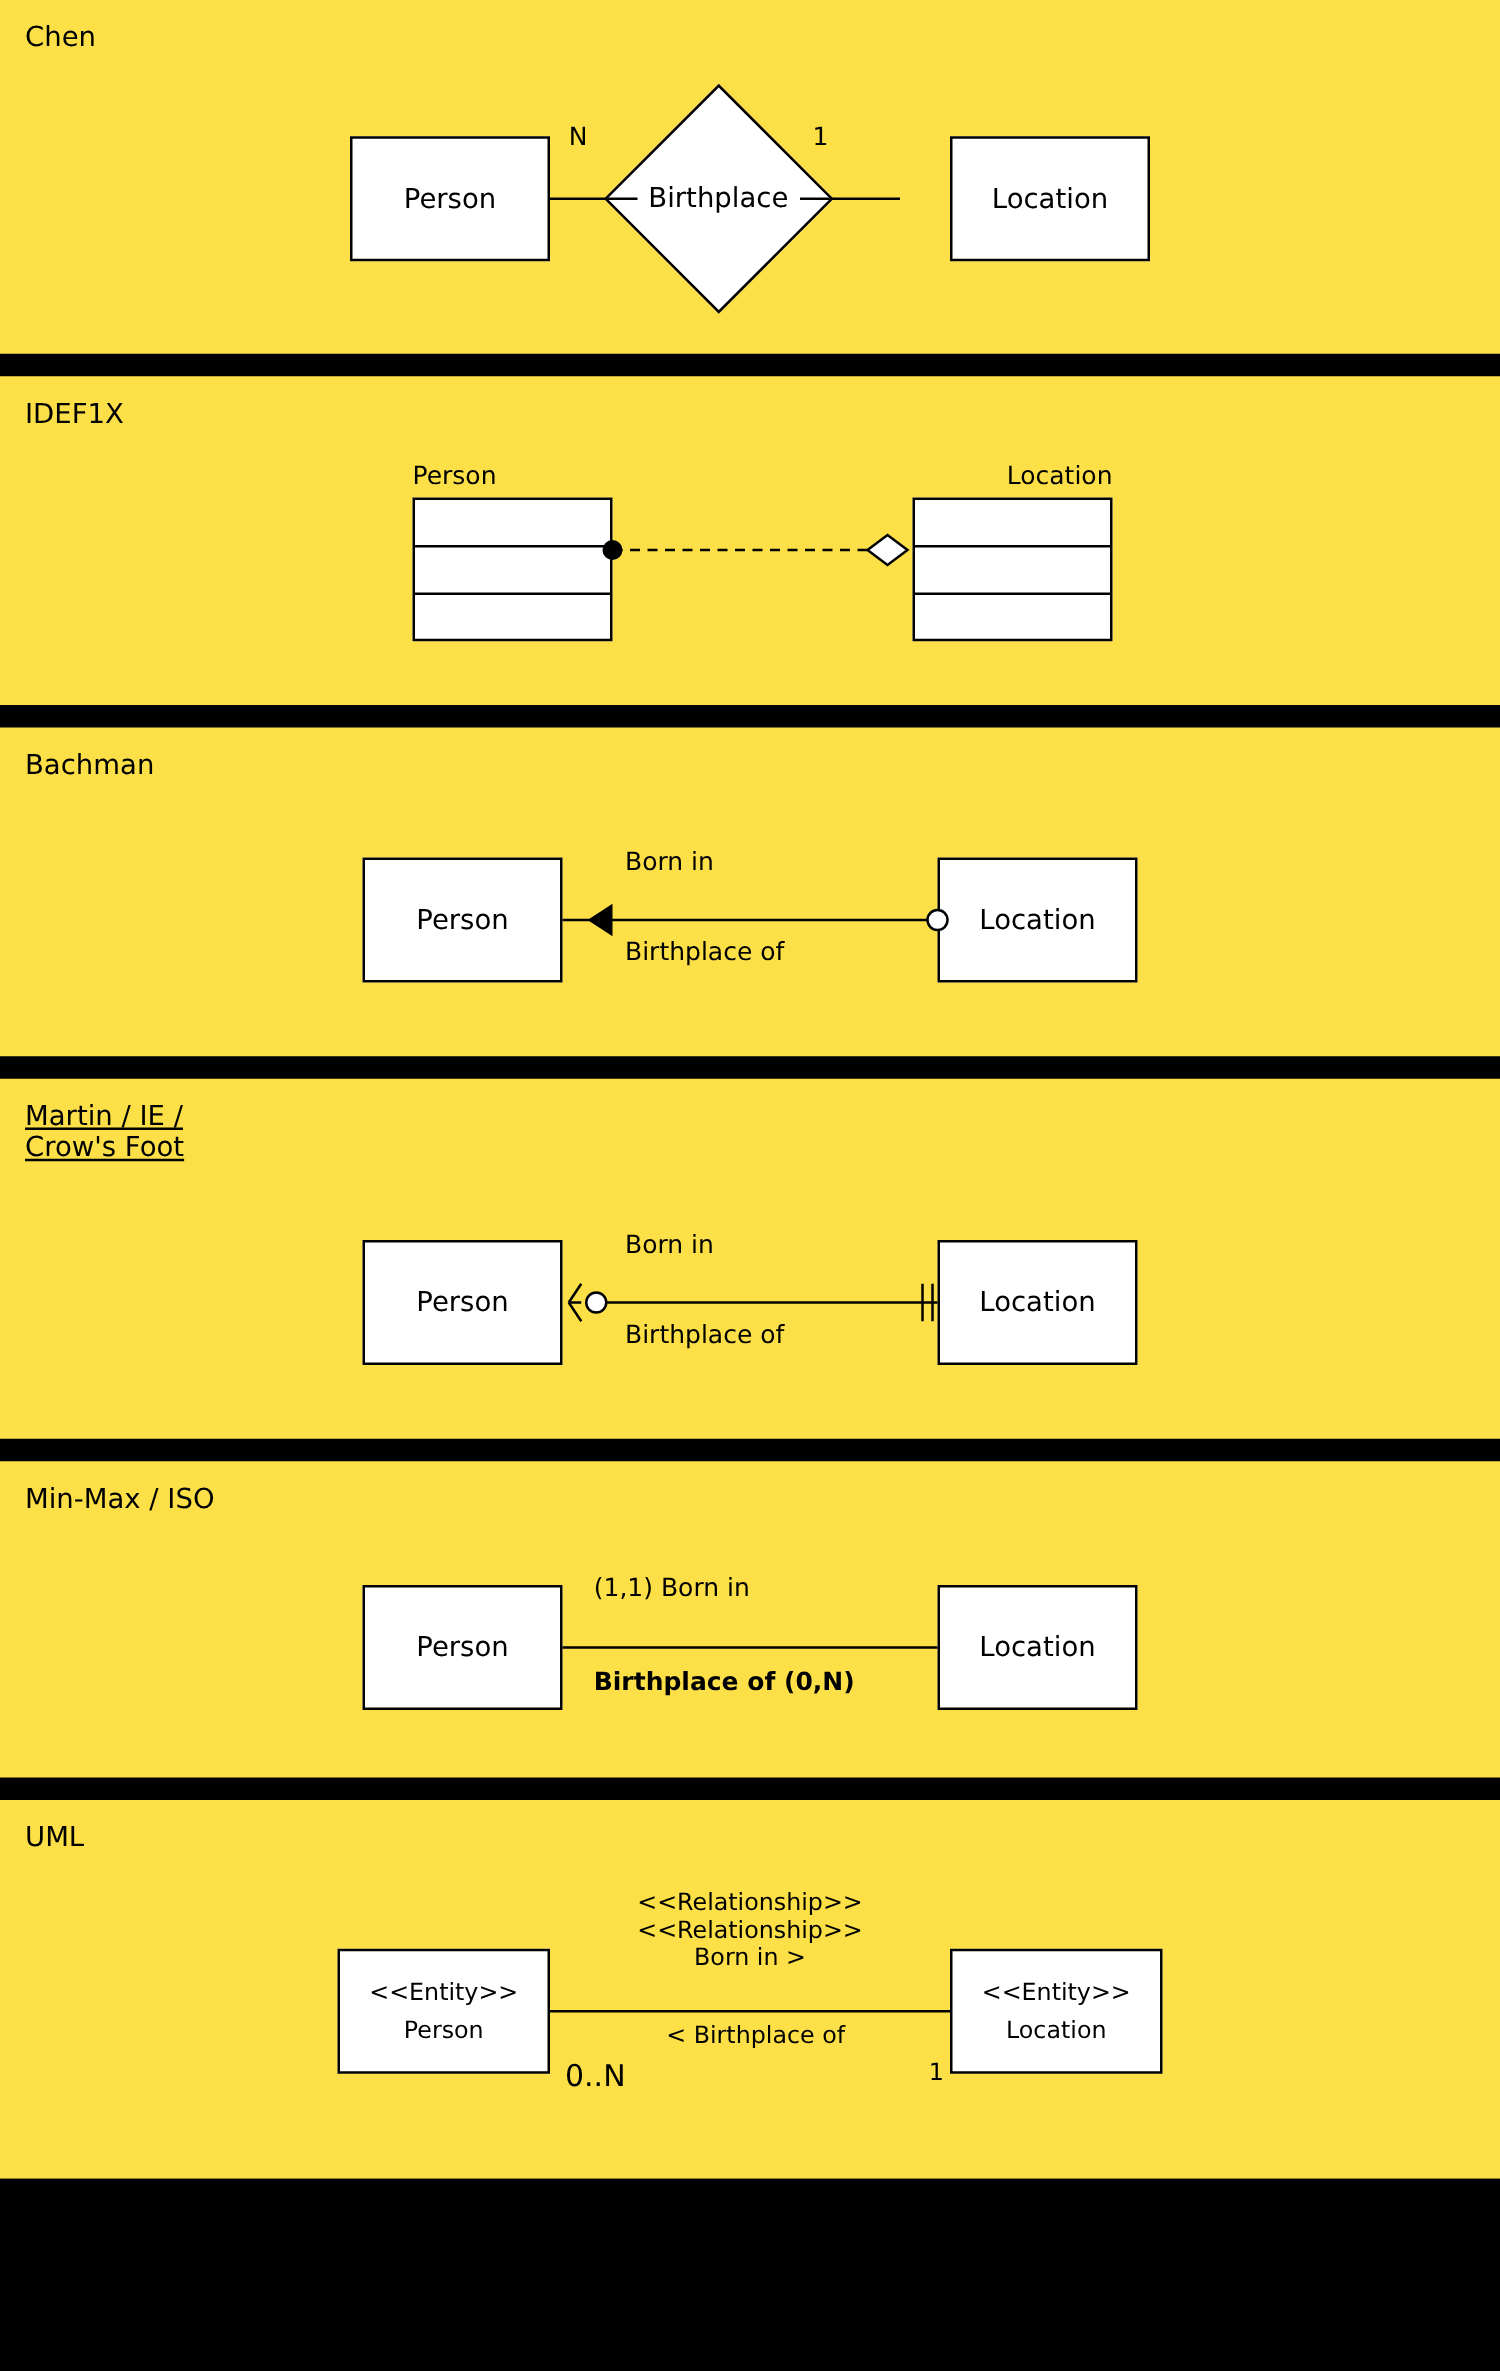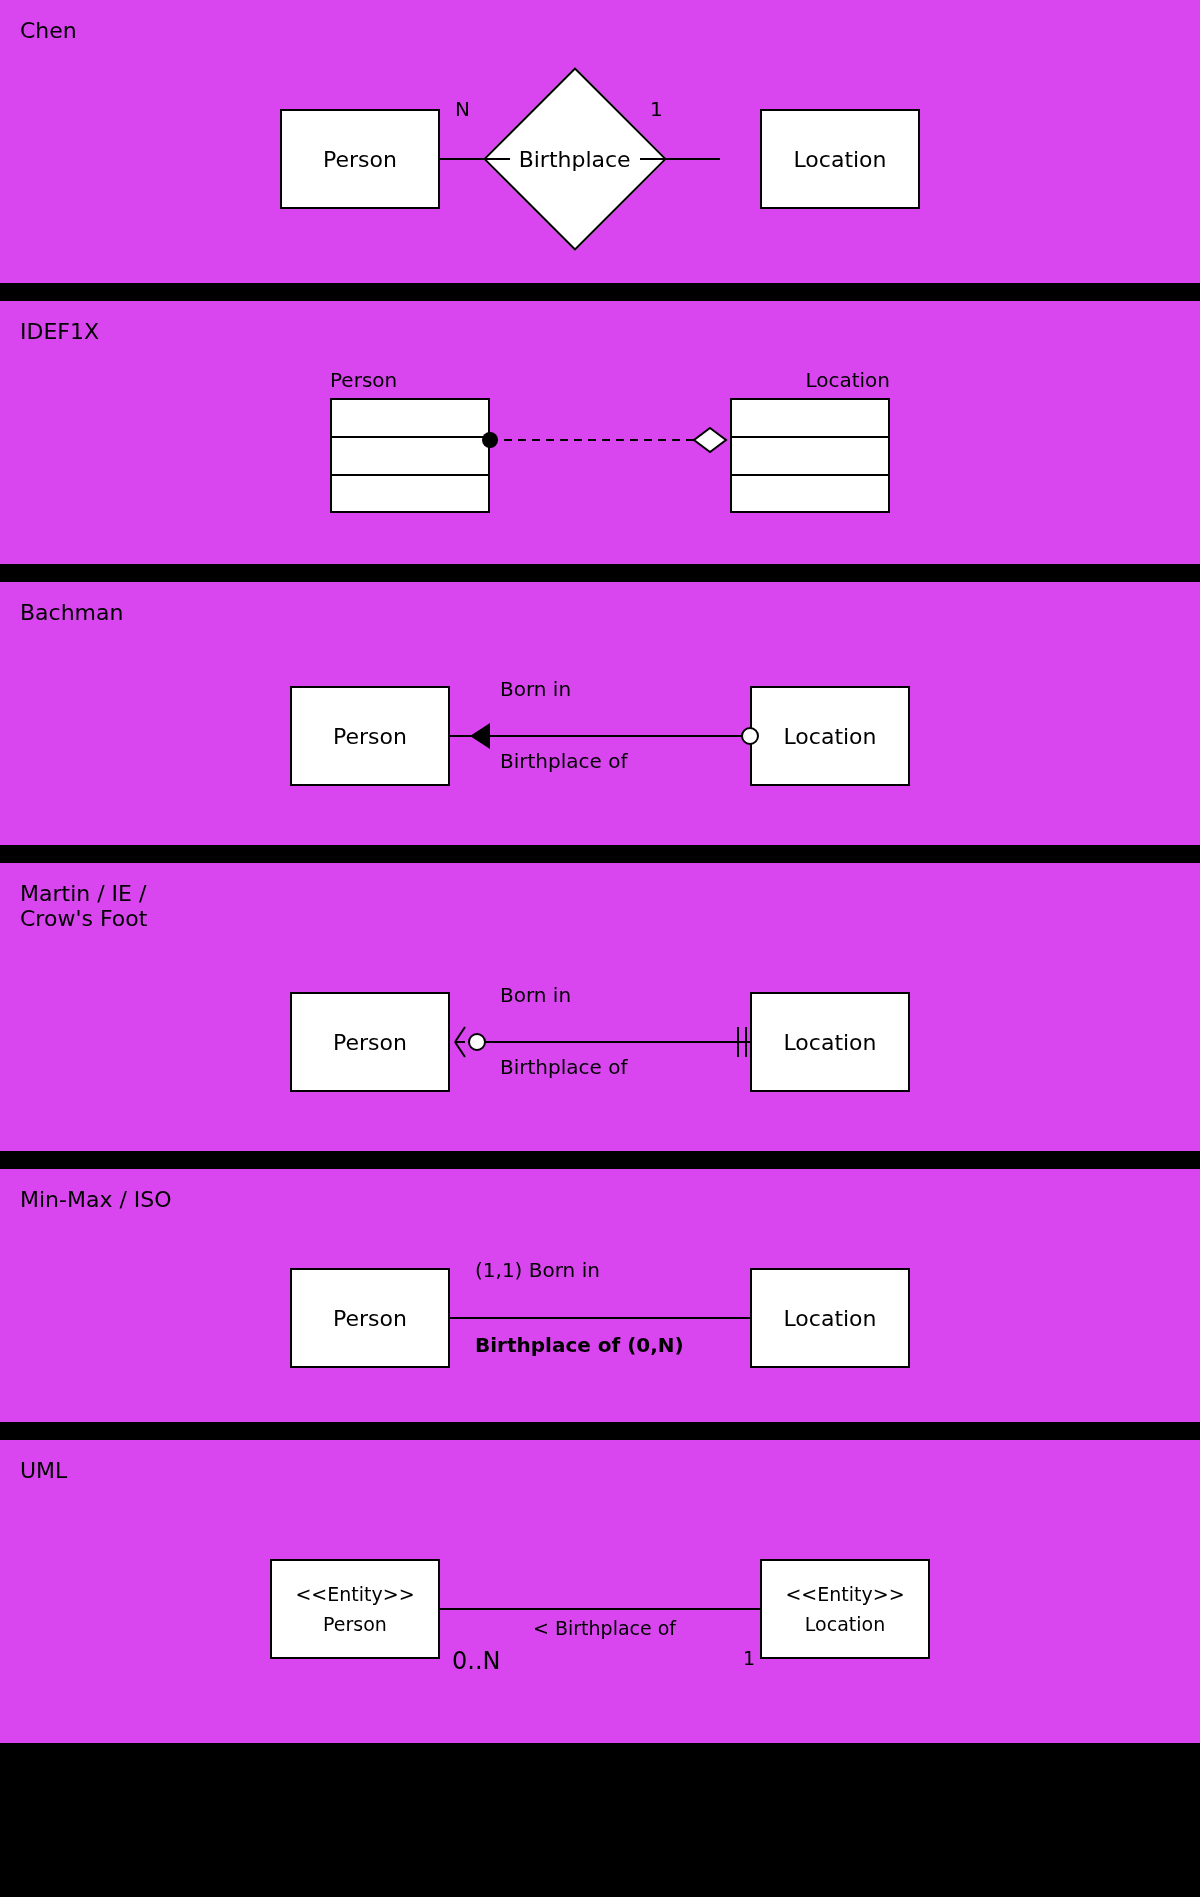--- a/index.html
+++ b/index.html
@@ -2,21 +2,21 @@
 <html><head>
   <meta charset="utf-8">
   <style>
     * { box-sizing: border-box; margin: 0; padding: 0; }
     body {
       width: 1200px;
       font-family: 'DejaVu Sans', Arial, sans-serif;
       background: #000;
     }
     .section {
-      background: #d946ef;
+      background: #fde047;
       padding: 18px 20px 24px 20px;
       position: relative;
     }
     .section-title {
       font-size: 22px;
       font-weight: normal;
       margin-bottom: 16px;
       color: #000;
     }
     .diagram-area {
@@ -151,21 +151,21 @@
 
         <circle cx="560" cy="95" r="8" fill="#fff" stroke="#000" stroke-width="2"></circle>
       </svg>
     </div>
   </div>
 </div>
 
 <div class="divider"></div>
 
 <div class="section">
-  <div class="section-title" style="white-space:pre-line;">Martin / IE /
+  <div class="section-title" style="white-space:pre-line;text-decoration:underline;">Martin / IE /
 Crow's Foot</div>
   <div class="diagram-area">
     <div style="position:relative;width:820px;height:180px;">
 
       <div class="entity-box" style="width:160px;height:100px;position:absolute;left:100px;top:45px;">
         <span>Person</span>
       </div>
 
       <div class="entity-box" style="width:160px;height:100px;position:absolute;right:100px;top:45px;">
         <span>Location</span>
@@ -227,20 +227,25 @@
       <div style="width:170px;height:100px;position:absolute;left:80px;top:60px;background:#fff;border:2px solid #000;display:flex;flex-direction:column;align-items:center;justify-content:center;font-size:19px;text-align:center;line-height:1.6;">
         <span>&lt;&lt;Entity&gt;&gt;</span>
         <span>Person</span>
       </div>
 
       <div style="width:170px;height:100px;position:absolute;right:80px;top:60px;background:#fff;border:2px solid #000;display:flex;flex-direction:column;align-items:center;justify-content:center;font-size:19px;text-align:center;line-height:1.6;">
         <span>&lt;&lt;Entity&gt;&gt;</span>
         <span>Location</span>
       </div>
 
+      <div style="position:absolute;left:310px;top:12px;font-size:19px;text-align:center;width:200px;">
+        <div>&lt;&lt;Relationship&gt;&gt;</div>
+        <div>&lt;&lt;Relationship&gt;&gt;
+Born in &gt;</div>
+      </div>
       <div style="position:absolute;left:305px;top:118px;font-size:19px;margin-left:38px;">&lt; Birthplace of</div>
 
       <div style="position:absolute;left:262px;top:148px;font-size:24px;">0..N</div>
 
       <div style="position:absolute;right:255px;top:148px;font-size:19px;">1</div>
 
       <svg width="820" height="220" style="position:absolute;top:0;left:0;pointer-events:none;">
 
         <line x1="250" y1="110" x2="570" y2="110" stroke="#000" stroke-width="2"></line>
       </svg>

